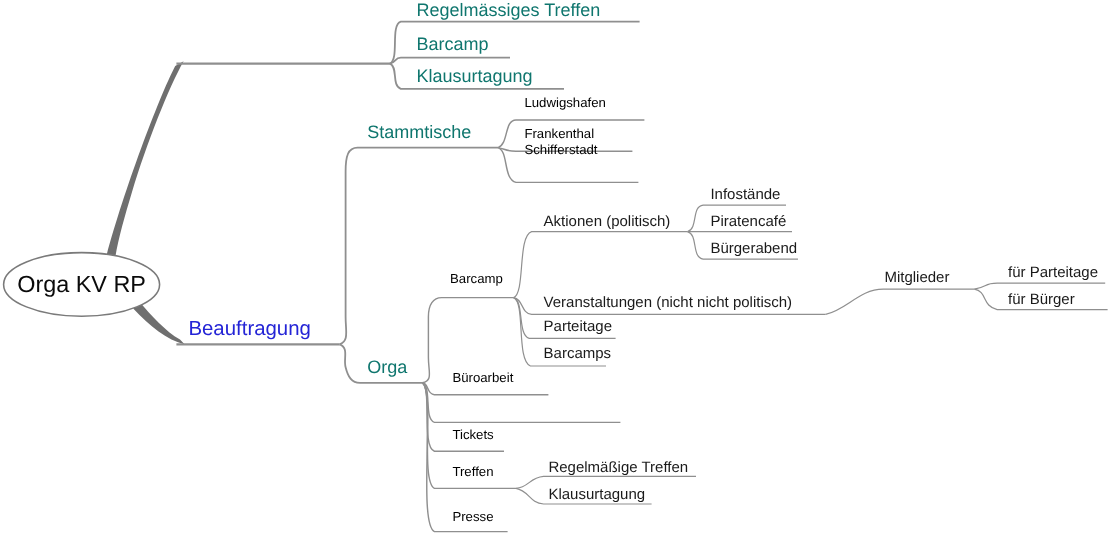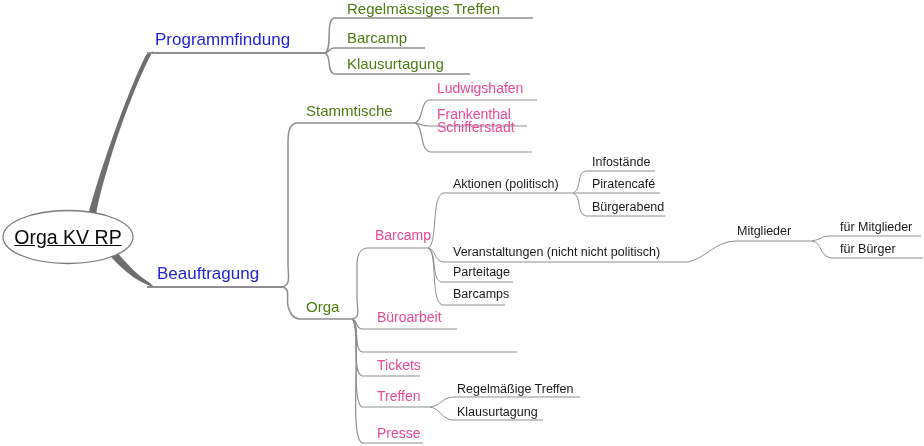--- a/index.html
+++ b/index.html
@@ -5,27 +5,27 @@
   html,body{margin:0;padding:0;background:#fff;}
   #stage{
     position:relative;width:924px;height:446px;background:#ffffff;
     font-family:"Liberation Sans", sans-serif;overflow:hidden;
   }
   #wires{position:absolute;left:0;top:0;}
   .node{
     position:absolute;white-space:nowrap;line-height:1;cursor:default;
   }
   .l1{font-size:17px;color:#2424d6;}
-  .l2{font-size:15px;color:#4d7c0f;}
-  .l3{font-size:14px;color:#ec4899;}
+  .l2{font-size:15px;color:#0f766e;}
+  .l3{font-size:11px;color:#000000;}
   .l4{font-size:12.5px;color:#1a1a1a;}
   .rootlabel{
     position:absolute;left:3px;top:211px;width:130px;height:52px;
     display:flex;align-items:center;justify-content:center;
-    font-size:19.5px;color:#0a0a0a;text-decoration:underline;
+    font-size:19.5px;color:#0a0a0a;
   }
   .wire{fill:none;stroke:#8f8f8f;}
   .w1{stroke-width:1.8;}
   .w2{stroke-width:1.5;}
   .w3{stroke-width:1.2;}
   .w4{stroke-width:1;}
   .trunk{fill:#6f6f6f;stroke:none;}
   .rootellipse{fill:#ffffff;stroke:#7a7a7a;stroke-width:1.3;}
 </style>
 </head>
@@ -68,21 +68,20 @@
     <path class="wire w4" d="M812,241 C823,239 820,236 831,236 L921,236"></path>
     <path class="wire w4" d="M812,241 C823,243 818,255 831,258 L923,258"></path>
     <path class="wire w4" d="M430,407 C441,406 441,398 453,397 L580,397"></path>
     <path class="wire w4" d="M430,407 C441,409 441,419 453,420 L543,420"></path>
 
     <ellipse class="rootellipse" cx="68" cy="237" rx="65" ry="26.5"></ellipse>
   </svg>
 
   <div class="rootlabel">Orga KV RP</div>
 
-  <div class="node l1" style="left:155px;top:31px">Programmfindung</div>
   <div class="node l1" style="left:157px;top:265px">Beauftragung</div>
 
   <div class="node l2" style="left:347px;top:1px">Regelmässiges Treffen</div>
   <div class="node l2" style="left:347px;top:30px">Barcamp</div>
   <div class="node l2" style="left:347px;top:56px">Klausurtagung</div>
   <div class="node l2" style="left:306px;top:103px">Stammtische</div>
   <div class="node l2" style="left:306px;top:299px">Orga</div>
 
   <div class="node l3" style="left:437px;top:81px">Ludwigshafen</div>
   <div class="node l3" style="left:437px;top:107px">Frankenthal</div>
@@ -94,18 +93,18 @@
   <div class="node l3" style="left:377px;top:426px">Presse</div>
 
   <div class="node l4" style="left:453px;top:178px">Aktionen (politisch)</div>
   <div class="node l4" style="left:592px;top:156px">Infostände</div>
   <div class="node l4" style="left:592px;top:178px">Piratencafé</div>
   <div class="node l4" style="left:592px;top:201px">Bürgerabend</div>
   <div class="node l4" style="left:453px;top:246px">Veranstaltungen (nicht nicht politisch)</div>
   <div class="node l4" style="left:453px;top:266px">Parteitage</div>
   <div class="node l4" style="left:453px;top:288px">Barcamps</div>
   <div class="node l4" style="left:737px;top:225px">Mitglieder</div>
-  <div class="node l4" style="left:840px;top:221px">für Mitglieder</div>
+  <div class="node l4" style="left:840px;top:221px">für Parteitage</div>
   <div class="node l4" style="left:840px;top:243px">für Bürger</div>
   <div class="node l4" style="left:457px;top:383px">Regelmäßige Treffen</div>
   <div class="node l4" style="left:457px;top:406px">Klausurtagung</div>
 
 </div>
 
 </body></html>

